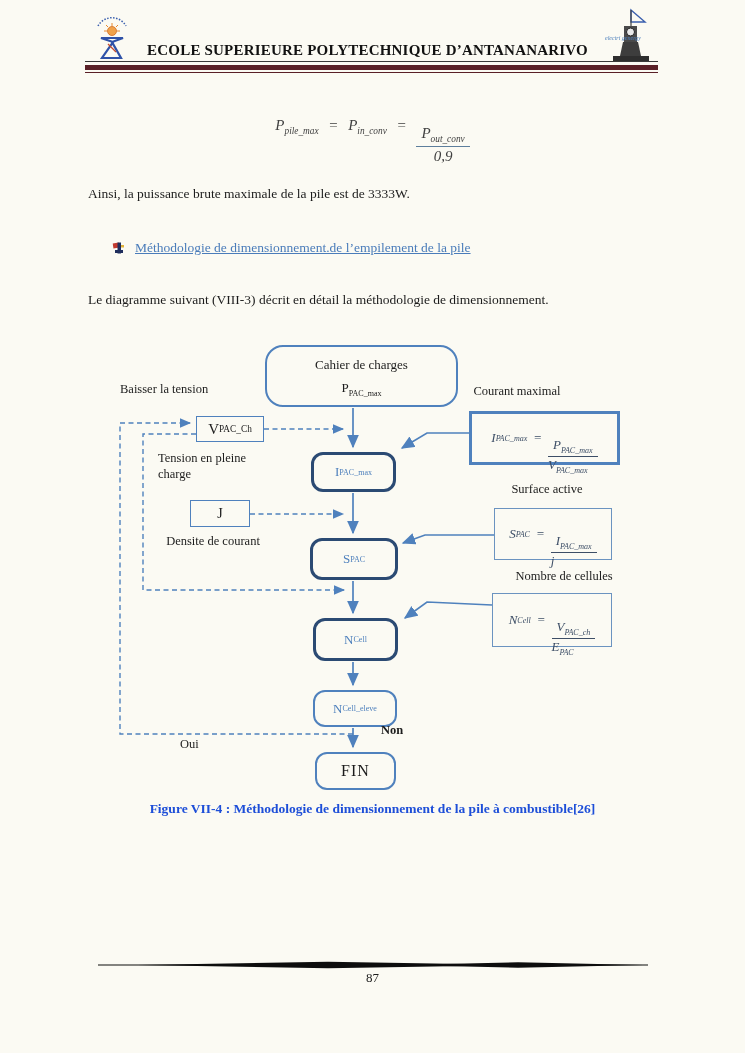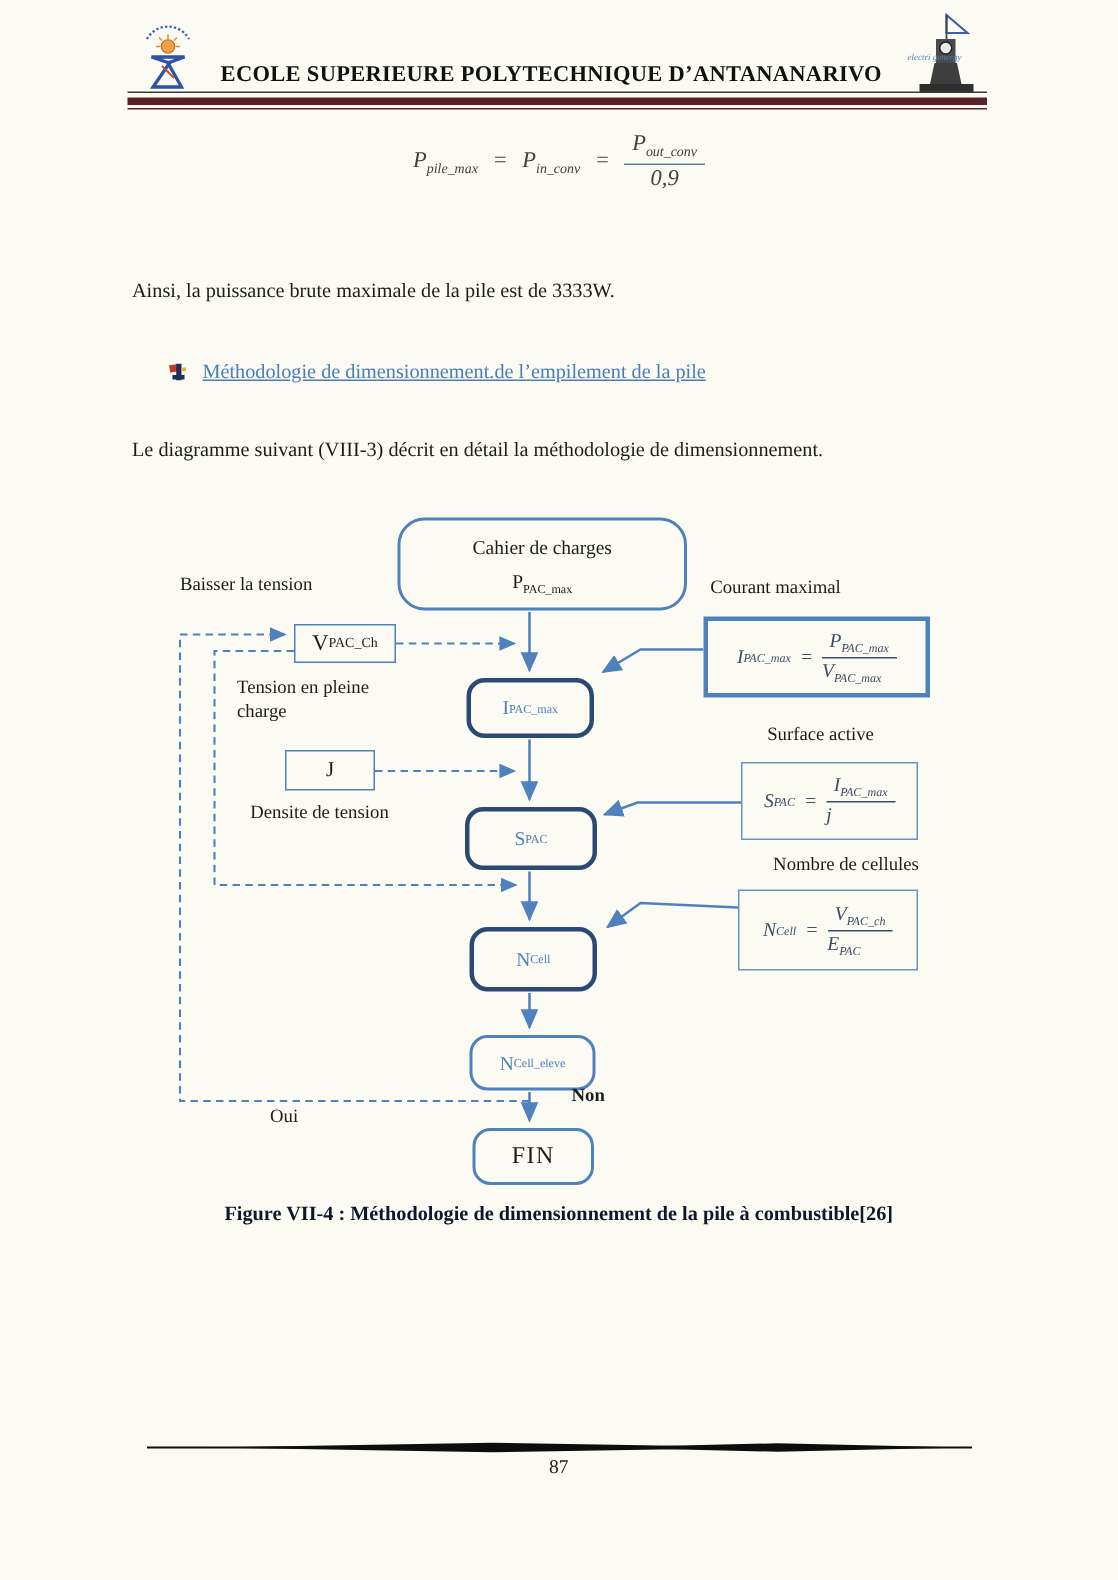--- a/index.html
+++ b/index.html
@@ -17,21 +17,21 @@
   .rule-thick{height:5px;background:#5a2027;margin-bottom:2px;}
   .rule-thin{height:1px;background:#5a2027;}
 
   
   .eq{position:absolute;left:0;right:0;text-align:center;color:#404040;
       font-style:italic;font-size:15px;}
   .eq1{top:88px;}
   .eq2{top:144px;}
   sub{font-size:62%;}
   .eqs{margin:0 6px;}
-  .frac{display:inline-block;vertical-align:middle;line-height:1.15;}
+  .frac{display:inline-block;vertical-align:middle;line-height:1.15;margin-top:37px;}
   .frac .num{display:block;border-bottom:1.2px solid #5d7e9c;padding:0 5px 1px 5px;}
   .frac .den{display:block;padding-top:1px;}
 
   
   .p1{position:absolute;left:88px;top:186px;font-size:13.5px;}
   .bullet-item{position:absolute;left:112px;top:240px;font-size:13.5px;display:flex;align-items:center;}
   .bullet-icon{width:14px;height:14px;margin-right:9px;}
   .bullet-link{color:#4a7cba;text-decoration:underline;cursor:pointer;}
   .p2{position:absolute;left:88px;top:292px;font-size:13.5px;}
 
@@ -64,21 +64,21 @@
   .l-baisser{left:35px;top:47px;text-align:right;}
   .l-courant{left:372px;top:49px;width:120px;text-align:center;}
   .l-tension{left:73px;top:116px;width:120px;text-align:left;line-height:1.25;}
   .l-surface{left:402px;top:147px;width:120px;text-align:center;}
   .l-densite{left:73px;top:199px;width:110px;text-align:center;}
   .l-nombre{left:419px;top:234px;width:120px;text-align:center;}
   .l-oui{left:95px;top:402px;}
   .l-non{left:296px;top:388px;font-weight:bold;}
 
   
-  .caption{position:absolute;left:0;right:0;top:801px;text-align:center;color:#0f172a;
+  .caption{position:absolute;left:0;right:0;top:801px;text-align:center;color:#1d4ed8;
         font-weight:bold;font-size:13.5px;}
   .footer-rule{position:absolute;left:98px;top:959px;width:550px;height:12px;}
   .page-num{position:absolute;left:0;right:0;top:970px;text-align:center;font-size:13px;}
 </style>
 </head>
 <body>
 
 <div class="page">
 
   <svg class="logo logo-left" viewBox="0 0 48 52">
@@ -204,21 +204,21 @@
     <div class="fbox f2">
       <span>S</span>
         <sub>PAC</sub>
       <span class="eqs">=</span>
       <span class="frac">
           <span class="num"><span>I</span><sub>PAC_max</sub></span>
           <span class="den"><span>j</span><sub></sub></span>
         </span>
     </div>
 
-    <div class="flabel l-densite">Densite de tension</div>
+    <div class="flabel l-densite">Densite de courant</div>
 
     <div class="node n-spac">
       <span>S</span>
         <sub>PAC</sub>
     </div>
 
     <div class="flabel l-nombre">Nombre de cellules</div>
 
     <div class="fbox f3">
       <span>N</span>

